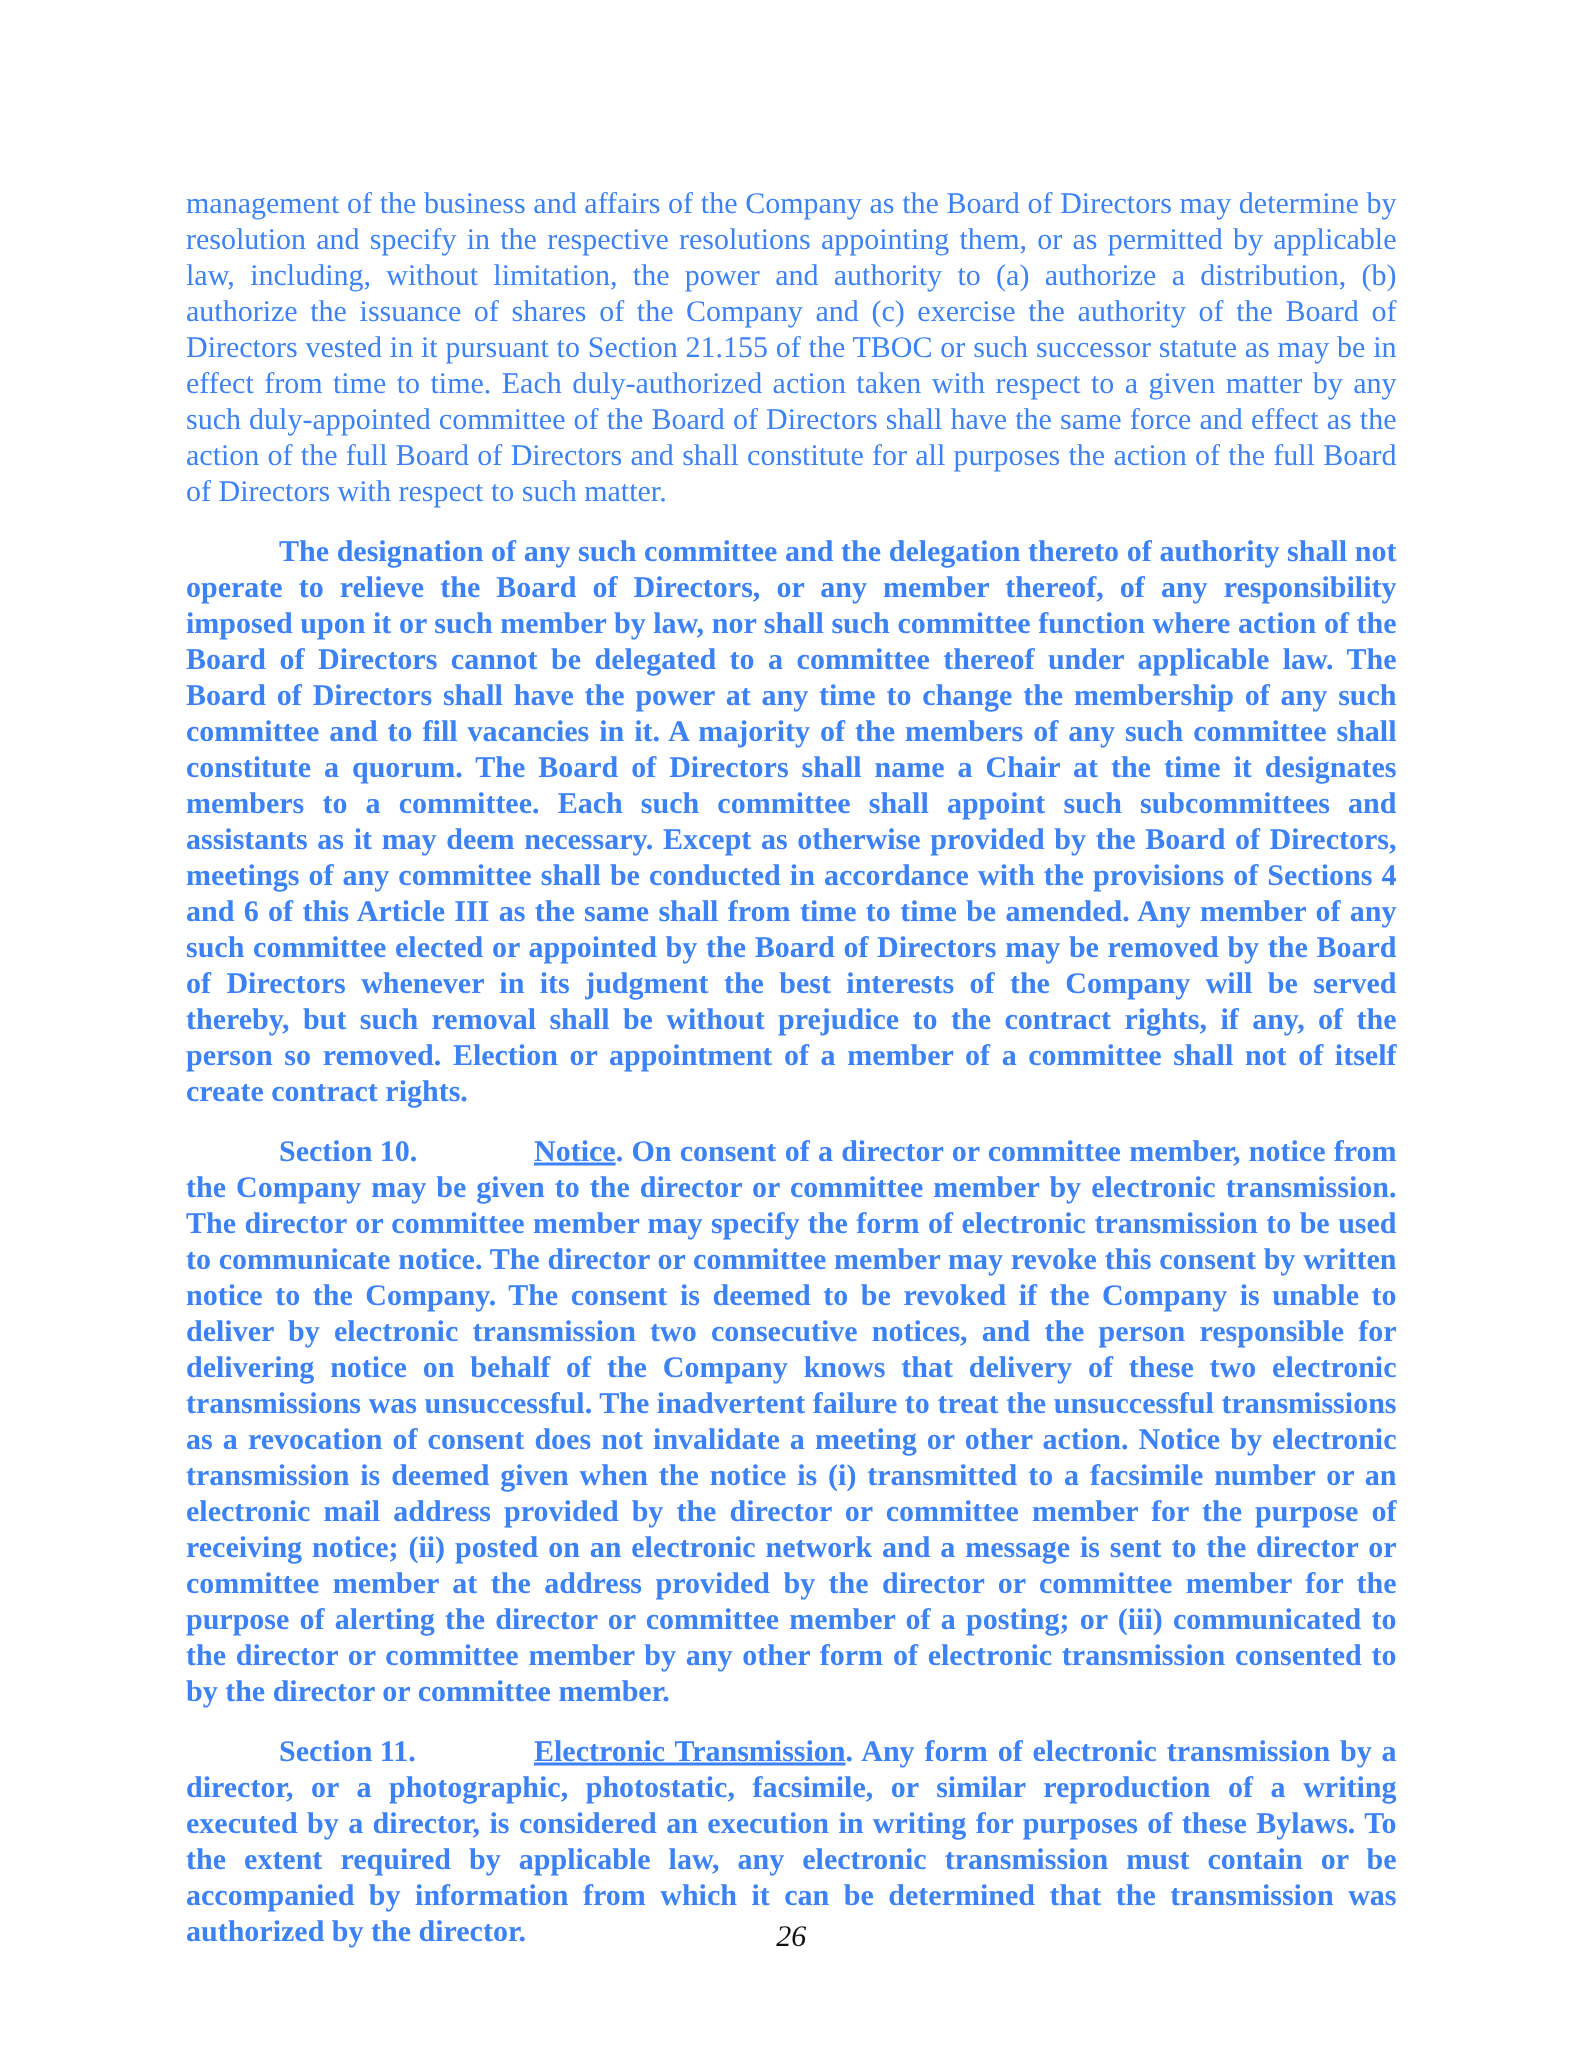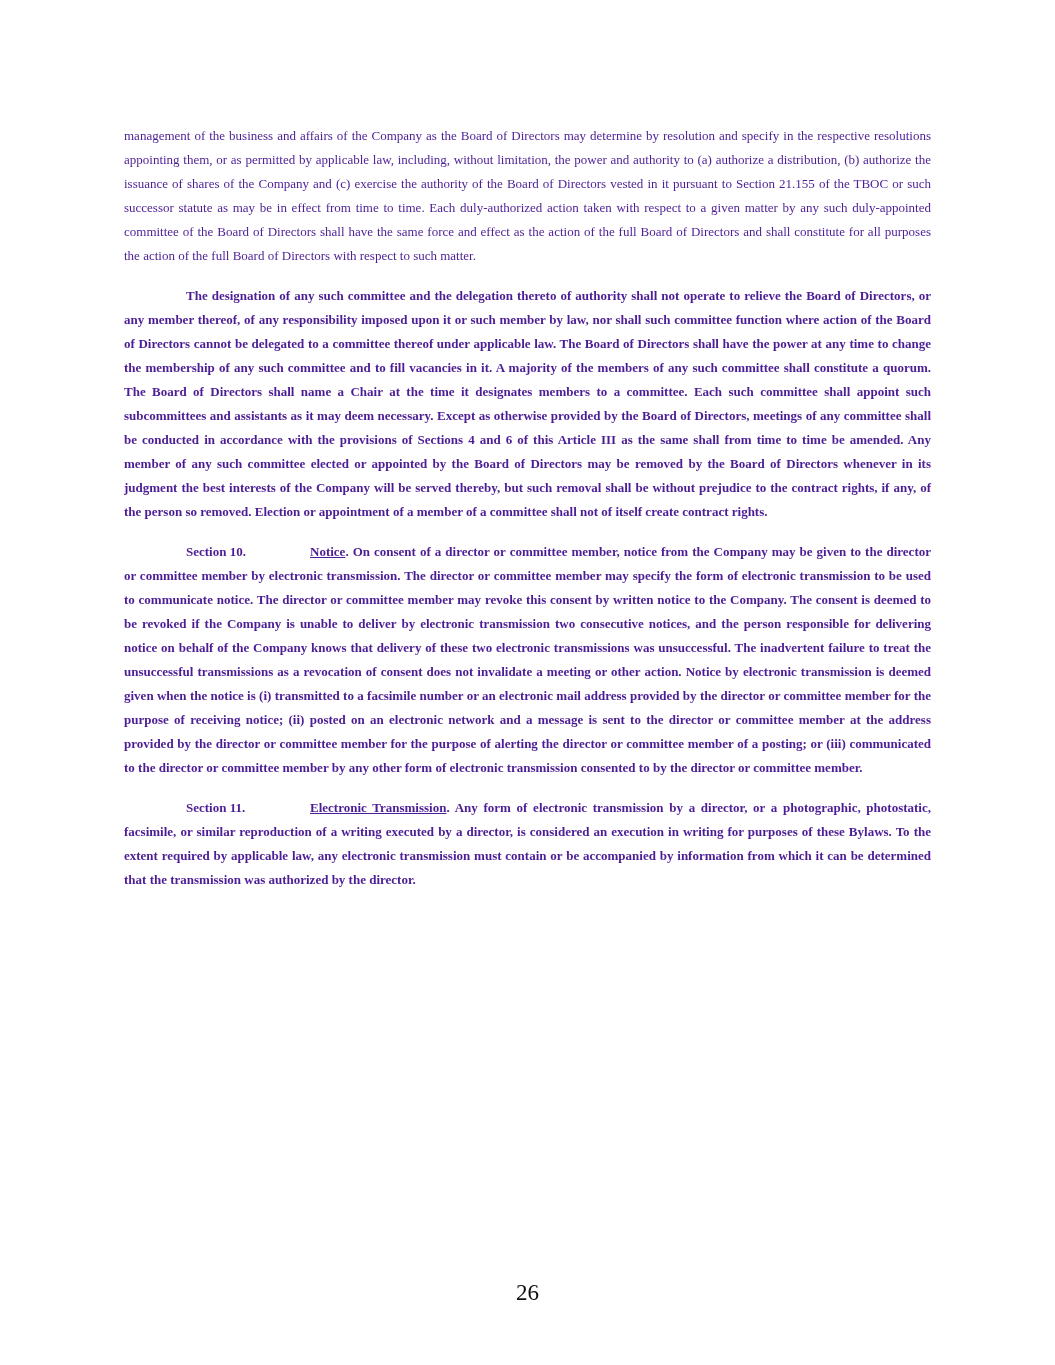--- a/index.html
+++ b/index.html
@@ -3,40 +3,41 @@
 <meta charset="utf-8">
 <style>
   html, body { margin: 0; padding: 0; background: #ffffff; }
   body { width: 1055px; height: 1365px; position: relative; overflow: hidden; }
   .page {
     position: absolute;
     left: 124px;
     top: 124px;
     width: 807px;
     font-family: "Liberation Serif", serif;
-    font-size: 13px;
+    font-size: 20px;
     line-height: 24px;
-    color: #4c1d95;
+    color: #3b82f6;
   }
   p {
     margin: 0 0 16px 0;
     text-align: justify;
     hyphens: none;
   }
   .indent { text-indent: 62px; font-weight: bold; }
   .sec-num { display: inline-block; width: 124px; text-indent: 0; }
-  .heading { text-decoration: underline; }
+  .heading { text-decoration: underline; margin-left: 46px; }
   .page-number {
     position: absolute;
     left: 0; right: 0;
     top: 1280px;
     text-align: center;
     font-family: "Liberation Serif", serif;
-    font-size: 23px;
+    font-size: 20px;
     color: #111111;
+    font-style: italic;
   }
 </style>
 </head>
 <body>
 
 <div class="page">
   <p>management of the business and affairs of the Company as the Board of Directors may determine by resolution and specify in the respective resolutions appointing them, or as permitted by applicable law, including, without limitation, the power and authority to (a)&nbsp;authorize a distribution, (b) authorize the issuance of shares of the Company and (c) exercise the authority of the Board of Directors vested in it pursuant to Section&nbsp;21.155 of the TBOC or such successor statute as may be in effect from time to time. Each duly-authorized action taken with respect to a given matter by any such duly-appointed committee of the Board of Directors shall have the same force and effect as the action of the full Board of Directors and shall constitute for all purposes the action of the full Board of Directors with respect to such matter.</p>
 
   <p class="indent">The designation of any such committee and the delegation thereto of authority shall not operate to relieve the Board of Directors, or any member thereof, of any responsibility imposed upon it or such member by law, nor shall such committee function where action of the Board of Directors cannot be delegated to a committee thereof under applicable law. The Board of Directors shall have the power at any time to change the membership of any such committee and to fill vacancies in it. A majority of the members of any such committee shall constitute a quorum. The Board of Directors shall name a Chair at the time it designates members to a committee. Each such committee shall appoint such subcommittees and assistants as it may deem necessary. Except as otherwise provided by the Board of Directors, meetings of any committee shall be conducted in accordance with the provisions of Sections 4 and 6 of this Article III as the same shall from time to time be amended. Any member of any such committee elected or appointed by the Board of Directors may be removed by the Board of Directors whenever in its judgment the best interests of the Company will be served thereby, but such removal shall be without prejudice to the contract rights, if any, of the person so removed. Election or appointment of a member of a committee shall not of itself create contract rights.</p>
 

